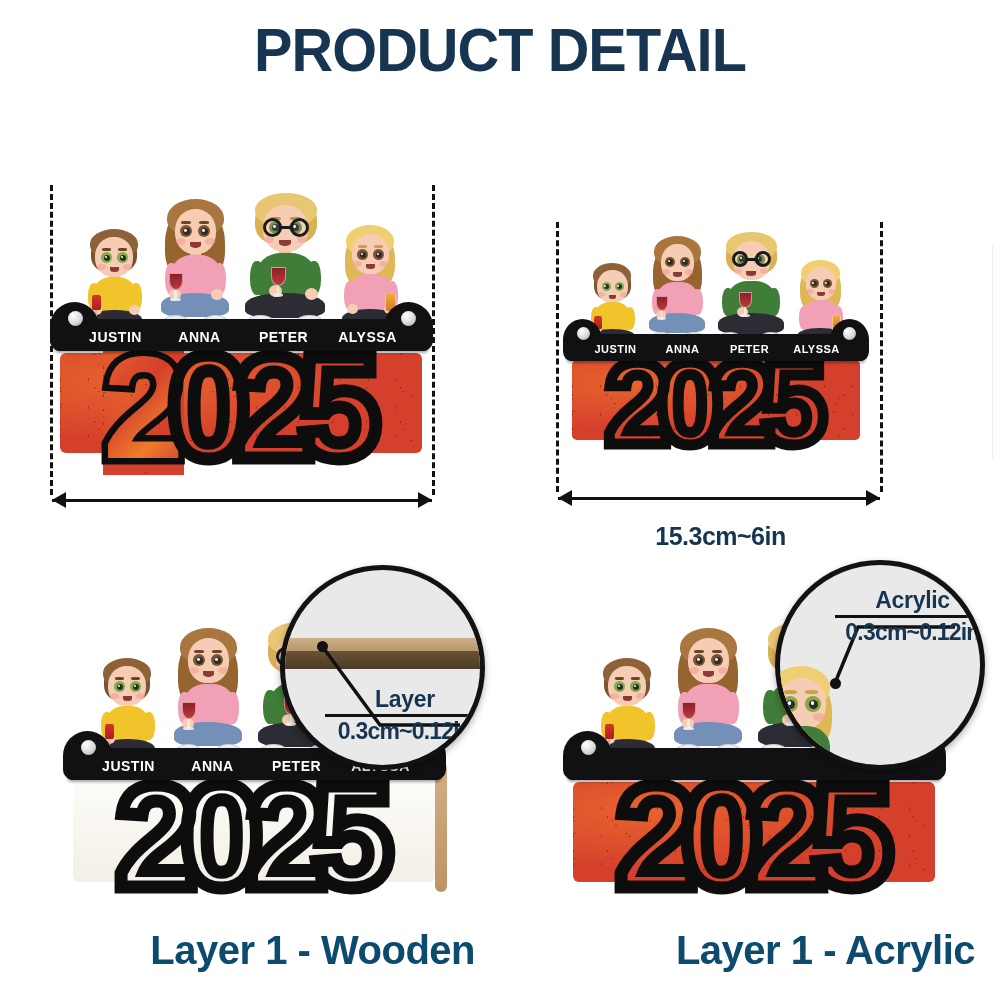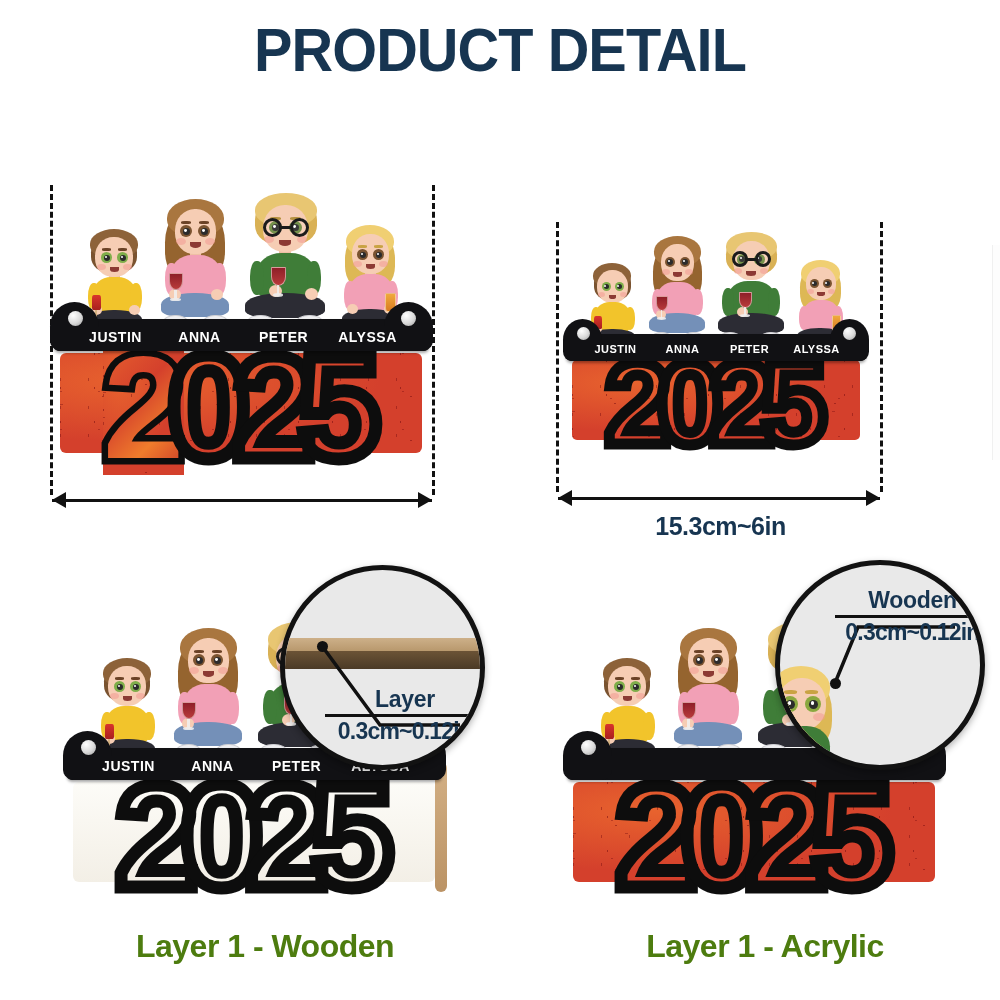--- a/index.html
+++ b/index.html
@@ -229,22 +229,22 @@
     white-space:nowrap;
   }
   .mag-caption .rule{ height:3px; background:#111; margin:1px 0 1px; }
   .mag-caption .t2{
     font-size:23px; font-weight:bold; color:#173551; letter-spacing:-0.8px;
     white-space:nowrap;
   }
 
   
   .layer-caption{
-    position:absolute; width:420px; text-align:center;
-    font-size:32px; font-weight:bold; color:#4d7c0f;
+    position:absolute; width:420px; text-align:right;
+    font-size:40px; font-weight:bold; color:#0c4a6e;
     letter-spacing:-0.5px;
   }
 </style>
 </head>
 <body>
 
 <div class="page-title">PRODUCT DETAIL</div>
 
 <div class="panel" id="panel-tl">
 
@@ -449,21 +449,21 @@
 <div class="panel" id="panel-tr">
 
   <div class="vguide" style="left:8px; top:0; height:270px;"></div>
   <div class="vguide" style="left:332px; top:0; height:270px;"></div>
 
   <div class="dimrow" style="left:10px; top:266px; width:322px;">
     <div class="dimline"></div>
       <div class="arrowL"></div>
       <div class="arrowR"></div>
   </div>
-  <div class="dimlabel" style="left:0; top:290px;">15.3cm~6in</div>
+  <div class="dimlabel" style="left:0; top:300px;">15.3cm~6in</div>
 
   <div class="ornament" style="left:18px; top:8px; width:300px; height:250px;">
 
     <div class="figures" style="top:0; height:118px;">
 
       <div class="fig" style="width:62px;height:96px;">
         <div class="person" style="width:62px;height:96px;">
           <div class="p-hair-back" style="left:13px;top:15px;width:37px;height:33px;background:#7a5330;"></div>
           <div class="p-hair" style="left:12px;top:11px;width:38px;height:25px;background:#8d6239;"></div>
           <div class="p-head" style="left:16px;top:18px;width:31px;height:33px;"></div>
@@ -977,20 +977,20 @@
         </div>
       <div class="p-cheek" style="left:19px;top:53px;width:12px;height:8px;"></div>
       <div class="p-cheek" style="left:53px;top:53px;width:12px;height:8px;"></div>
       <div class="p-torso" style="left:14px;top:66px;width:56px;height:48px;background:#3f7d38;"></div>
     </div>
     <svg class="mag-leader" style="left:0;top:0;width:210px;height:210px;">
       <polyline points="55,118 78,62 175,62" fill="none" stroke="#111" stroke-width="3.5"></polyline>
     </svg>
     <div class="mag-dot" style="left:50px; top:113px;"></div>
     <div class="mag-caption" style="left:55px; top:22px; width:155px;">
-      <div class="t1">Wooden</div>
+      <div class="t1">Acrylic</div>
       <div class="rule"></div>
       <div class="t2">0.3cm~0.12in</div>
     </div>
   </div>
 
   <div class="layer-caption" style="left:0; top:318px;">Layer 1 - Acrylic</div>
 </div>
 
 </body></html>

